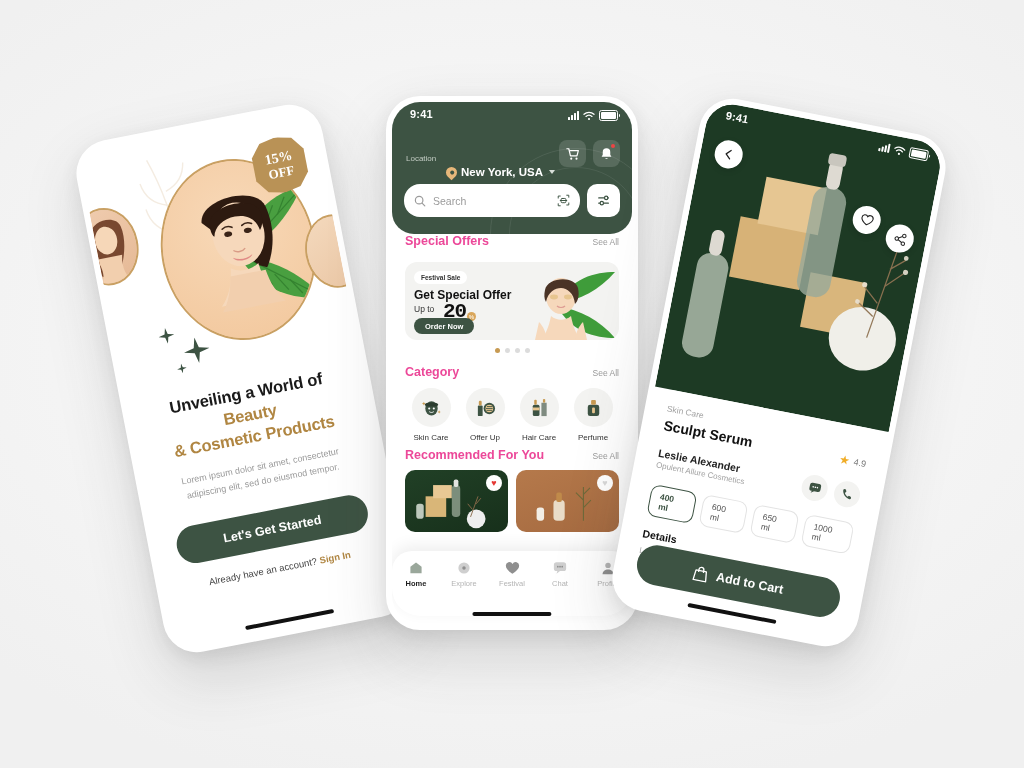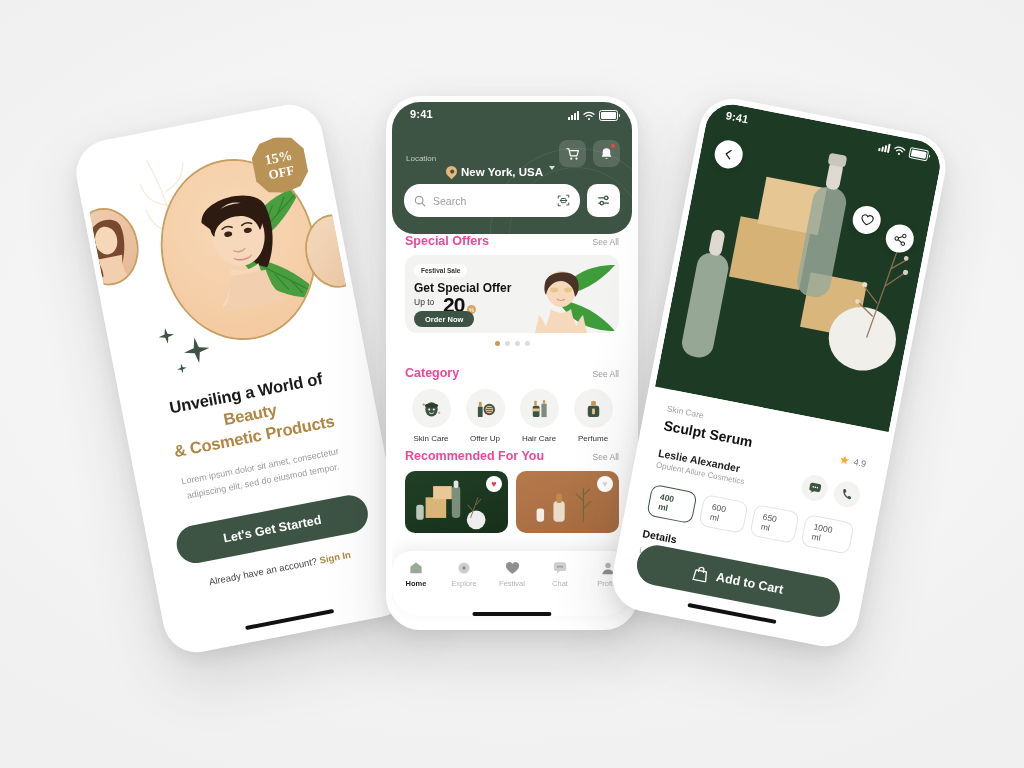--- a/index.html
+++ b/index.html
@@ -70,45 +70,45 @@
   
   #p2{width:252px;height:534px;left:386px;top:96px;}
   .gheader{position:absolute;top:0;left:0;right:0;height:132px;background:#3d5343;
     border-radius:0 0 22px 22px;overflow:hidden;}
   .gheader .rings{position:absolute;right:-30px;top:46px;width:170px;height:170px;
     border-radius:50%;border:1px solid rgba(255,255,255,.09);}
   .gheader .rings:after{content:"";position:absolute;inset:18px;border-radius:50%;border:1px solid rgba(255,255,255,.08);}
   #p2 .stat{color:#fff;}
   .loc{position:absolute;left:14px;top:36px;color:#fff;}
   .loc .lbl{font-size:8px;color:#c3ccc4;margin-top:16px;}
-  .loc .val{display:flex;align-items:flex-start;gap:4px;margin-top:3px;font-size:11.5px;font-weight:bold;padding-left:40px;}
+  .loc .val{display:flex;align-items:center;gap:4px;margin-top:3px;font-size:11.5px;font-weight:bold;padding-left:40px;}
   .pin{width:11px;height:11px;border-radius:50% 50% 50% 0;transform:rotate(-45deg);background:#e7b77a;}
   .pin::after{content:"";position:absolute;width:4px;height:4px;border-radius:50%;background:#3d5343;
     left:3.5px;top:3.5px;}
   .chev{width:0;height:0;border-left:3.5px solid transparent;border-right:3.5px solid transparent;
     border-top:4px solid #d9e0da;margin-left:2px;}
   .hbtns{position:absolute;right:12px;top:38px;display:flex;gap:7px;}
   .hbtn{width:27px;height:27px;border-radius:8px;background:rgba(255,255,255,.14);
     display:flex;align-items:center;justify-content:center;position:relative;}
   .dot-red{position:absolute;right:5px;top:4px;width:4px;height:4px;border-radius:50%;background:#e44;}
   .srow{position:absolute;left:12px;right:12px;top:82px;display:flex;gap:7px;}
   .sbox{flex:1;height:33px;background:#fff;border-radius:16px;display:flex;align-items:center;
     padding:0 10px;gap:7px;}
   .sbox .ph{font-size:10.5px;color:#9b9b9b;flex:1;}
   .filtb{width:33px;height:33px;background:#fff;border-radius:10px;display:flex;align-items:center;justify-content:center;}
   .body2{position:absolute;top:132px;left:0;right:0;bottom:0;background:#fff;padding:0 13px;}
   .sechd{display:flex;align-items:baseline;justify-content:space-between;}
   .sechd h2{margin:0;font-size:12.5px;color:#ec4899;font-weight:bold;}
   .seeall{font-size:8.5px;color:#9a9a9a;}
-  .offer{margin-top:7px;height:78px;background:#f3f3f1;border-radius:12px;position:relative;overflow:hidden;text-align:right;}
+  .offer{margin-top:14px;height:78px;background:#f3f3f1;border-radius:12px;position:relative;overflow:hidden;text-align:right;}
   .fest{position:absolute;left:9px;top:9px;background:#fff;border-radius:10px;padding:3px 7px;
     font-size:6.5px;font-weight:bold;color:#333;}
   .offer h3{position:absolute;left:9px;top:26px;margin:0;font-size:12px;color:#111;font-weight:bold;}
   .upto{position:absolute;left:9px;top:42px;font-size:8.5px;color:#333;}
-  .big20{position:absolute;left:38px;top:38px;font-size:21px;font-weight:bold;color:#111;letter-spacing:-1px;}
+  .big20{position:absolute;left:38px;top:38px;font-size:21px;font-weight:bold;color:#111;letter-spacing:-1px;font-family:Liberation Mono, monospace;}
   .pct{position:absolute;left:62px;top:50px;width:9px;height:9px;border-radius:50%;background:#d9a65b;
     color:#fff;font-size:6px;display:flex;align-items:center;justify-content:center;}
   .ordern{position:absolute;left:9px;top:56px;height:16px;padding:0 11px;border-radius:9px;background:#3d5343;
     color:#fff;font-size:7.5px;font-weight:bold;display:flex;align-items:center;}
   .offimg{position:absolute;right:0;top:0;width:112px;height:100%;}
   .offimg .palmg{position:absolute;right:2px;top:8px;width:68px;height:68px;}
   .offimg .ofc{position:absolute;right:26px;bottom:0;width:64px;height:70px;}
   .dots{display:flex;gap:5px;justify-content:center;margin-top:8px;}
   .dots i{width:5px;height:5px;border-radius:50%;background:#dcdcdc;display:block;}
   .dots i.on{background:#c79a52;}
@@ -374,21 +374,21 @@
           <div class="ordern">Order Now</div>
         </div>
 
         <div class="dots">
           <i class="on"></i>
           <i></i>
           <i></i>
           <i></i>
         </div>
 
-        <div class="sechd" style="margin-top:20px">
+        <div class="sechd" style="margin-top:12px">
           <h2>Category</h2>
           <span class="seeall">See All</span>
         </div>
 
         <div class="catrow">
           <div class="cat">
             <div class="cicon">
               <svg width="21" height="21" viewBox="0 0 22 22">
                 <ellipse cx="11" cy="12" rx="6.5" ry="7.5" fill="#3d5343"></ellipse>
                 <path d="M4 8c0-3 14-3 14 0 0 1.4-3 2-7 2s-7-.6-7-2z" fill="#2b3d30"></path>

